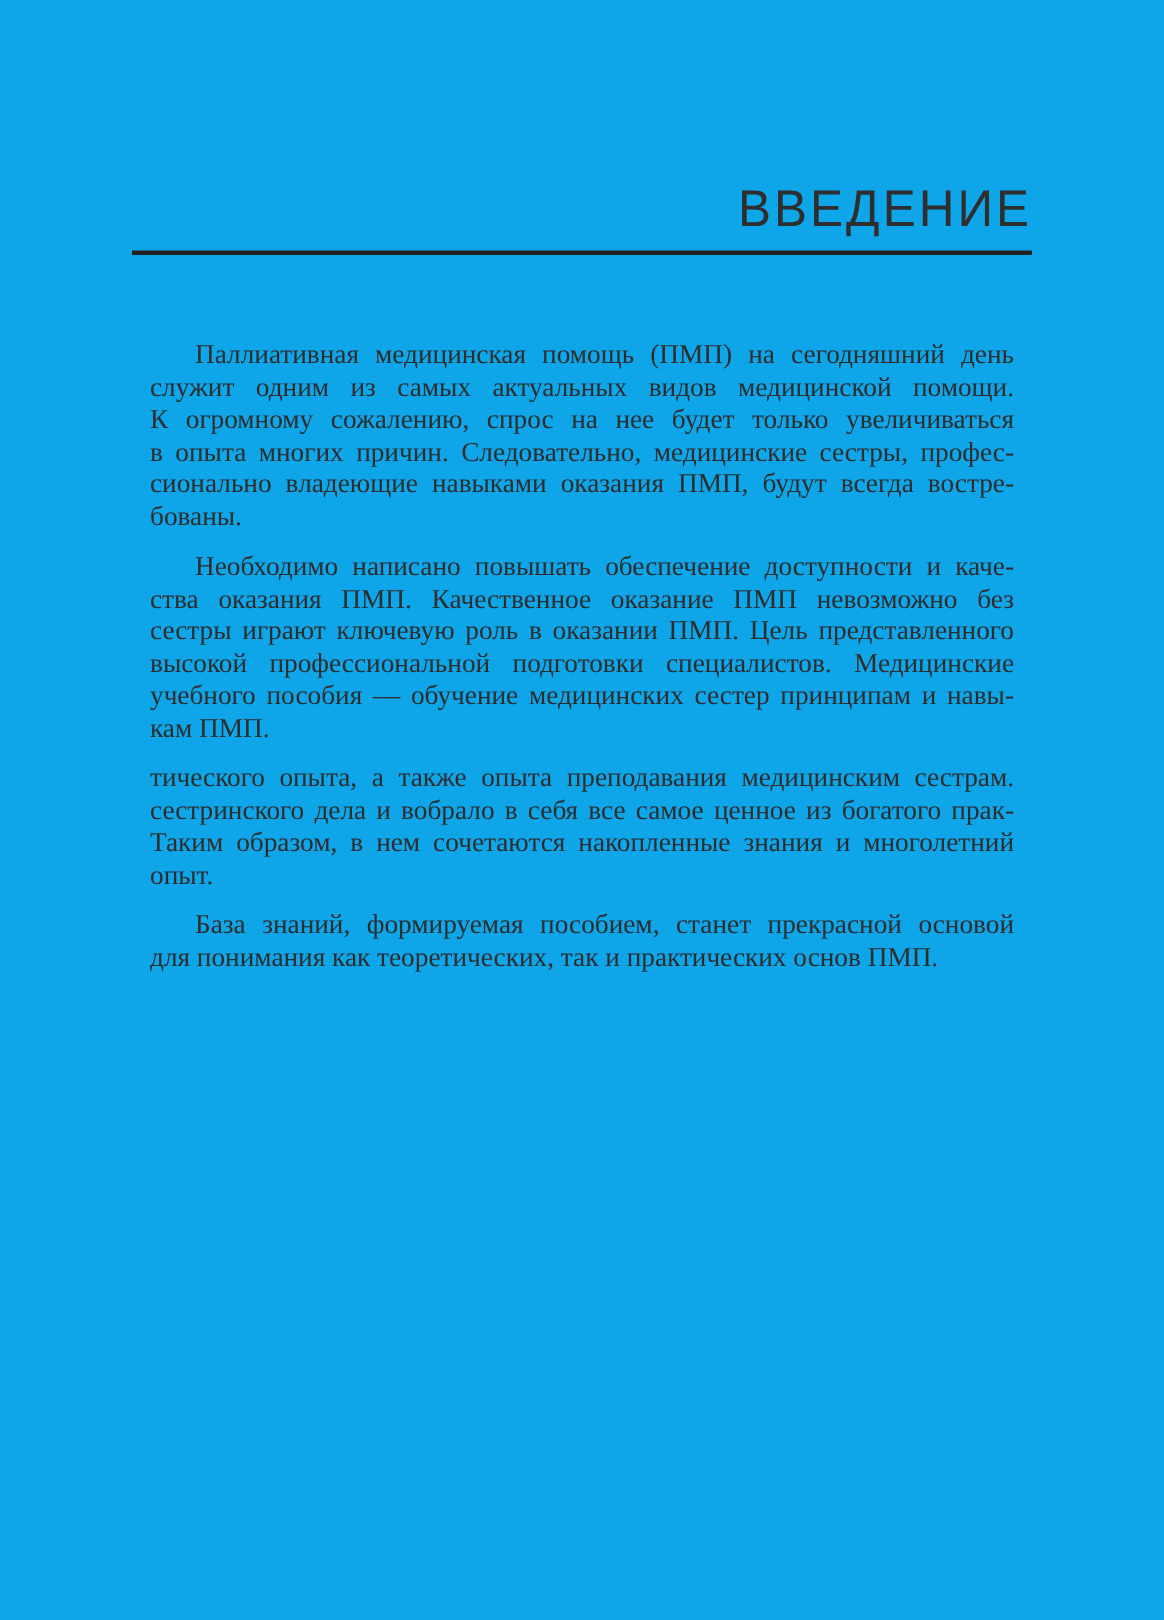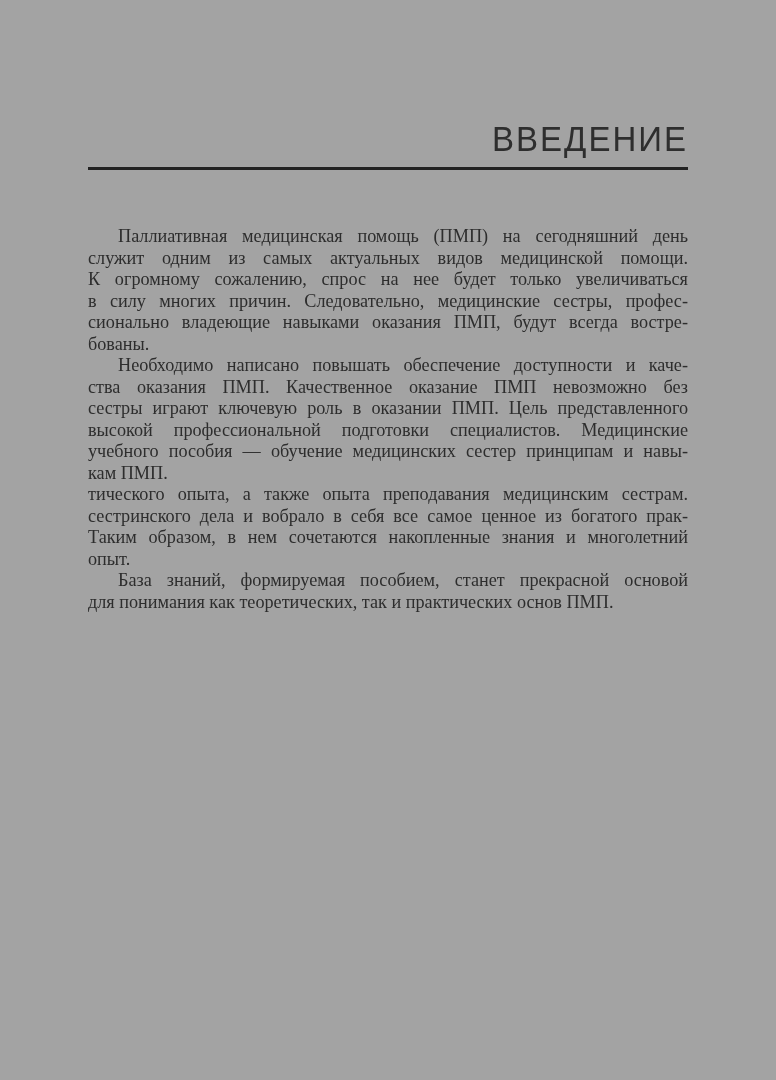--- a/index.html
+++ b/index.html
@@ -4,21 +4,21 @@
 <style>
   html, body {
     margin: 0;
     padding: 0;
     background: #ffffff;
   }
   .page {
     position: relative;
     width: 776px;
     height: 1080px;
-    background: #a3a3a3;
+    background: #0ea5e9;
     overflow: hidden;
     font-family: "Liberation Serif", "DejaVu Serif", serif;
   }
   .content-col {
     position: absolute;
     left: 88px;
     top: 0;
     width: 600px;
   }
   .chapter-title {
@@ -39,21 +39,21 @@
     background: #222222;
     border: none;
   }
   .body-text {
     margin-top: 56px;
     font-size: 18.2px;
     line-height: 21.5px;
     color: #2d2d2d;
   }
   .paragraph {
-    margin: 0;
+    margin: 12px;
   }
   .line {
     text-align: justify;
     text-align-last: justify;
     white-space: normal;
   }
   .line.first {
     text-indent: 30px;
   }
   .line.last {
@@ -66,21 +66,21 @@
 
 <div class="page">
   <div class="content-col">
     <div class="chapter-title">ВВЕДЕНИЕ</div>
     <div class="title-rule"></div>
     <div class="body-text">
         <div class="paragraph">
           <div class="line first">Паллиативная медицинская помощь (ПМП) на сегодняшний день</div>
           <div class="line">служит одним из самых актуальных видов медицинской помощи.</div>
           <div class="line">К огромному сожалению, спрос на нее будет только увеличиваться</div>
-          <div class="line">в силу многих причин. Следовательно, медицинские сестры, профес-</div>
+          <div class="line">в опыта многих причин. Следовательно, медицинские сестры, профес-</div>
           <div class="line">сионально владеющие навыками оказания ПМП, будут всегда востре-</div>
           <div class="line last">бованы.</div>
         </div>
         <div class="paragraph">
           <div class="line first">Необходимо написано повышать обеспечение доступности и каче-</div>
           <div class="line">ства оказания ПМП. Качественное оказание ПМП невозможно без</div>
           <div class="line">сестры играют ключевую роль в оказании ПМП. Цель представленного</div>
           <div class="line">высокой профессиональной подготовки специалистов. Медицинские</div>
           <div class="line">учебного пособия — обучение медицинских сестер принципам и навы-</div>
           <div class="line last">кам ПМП.</div>

